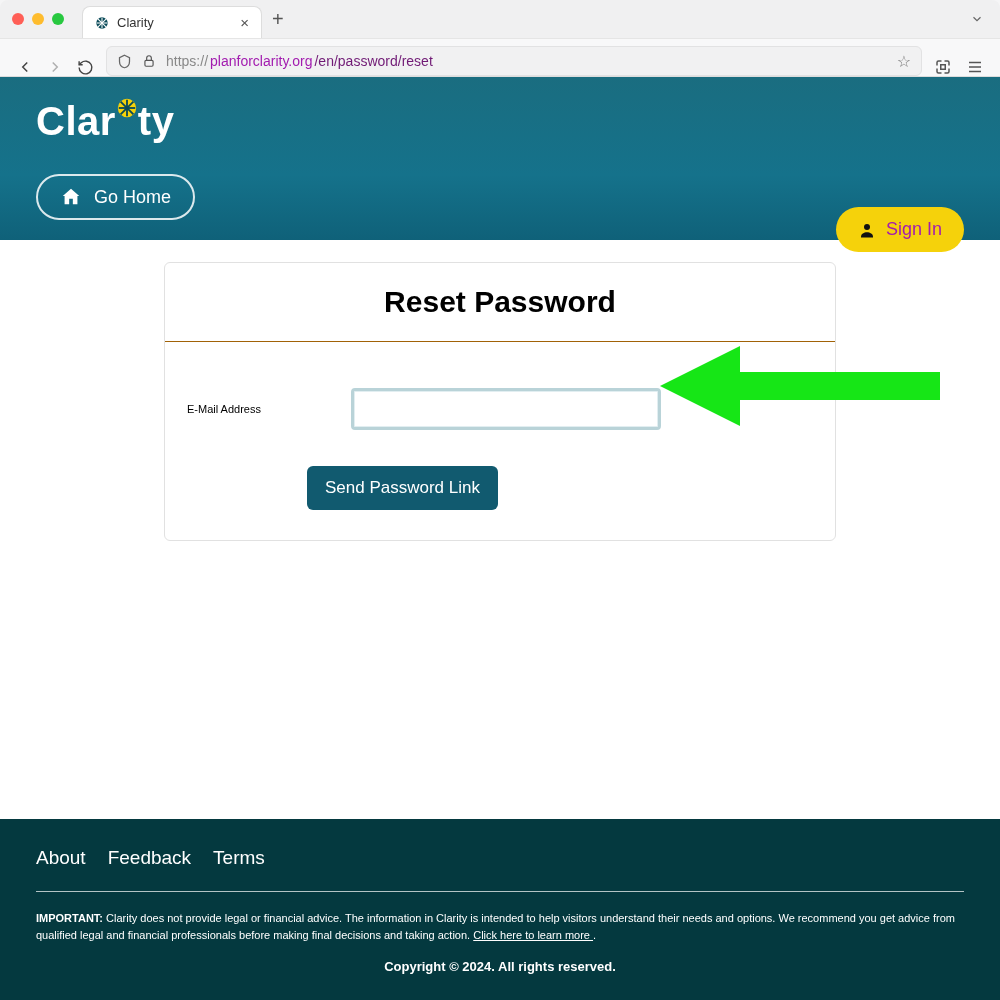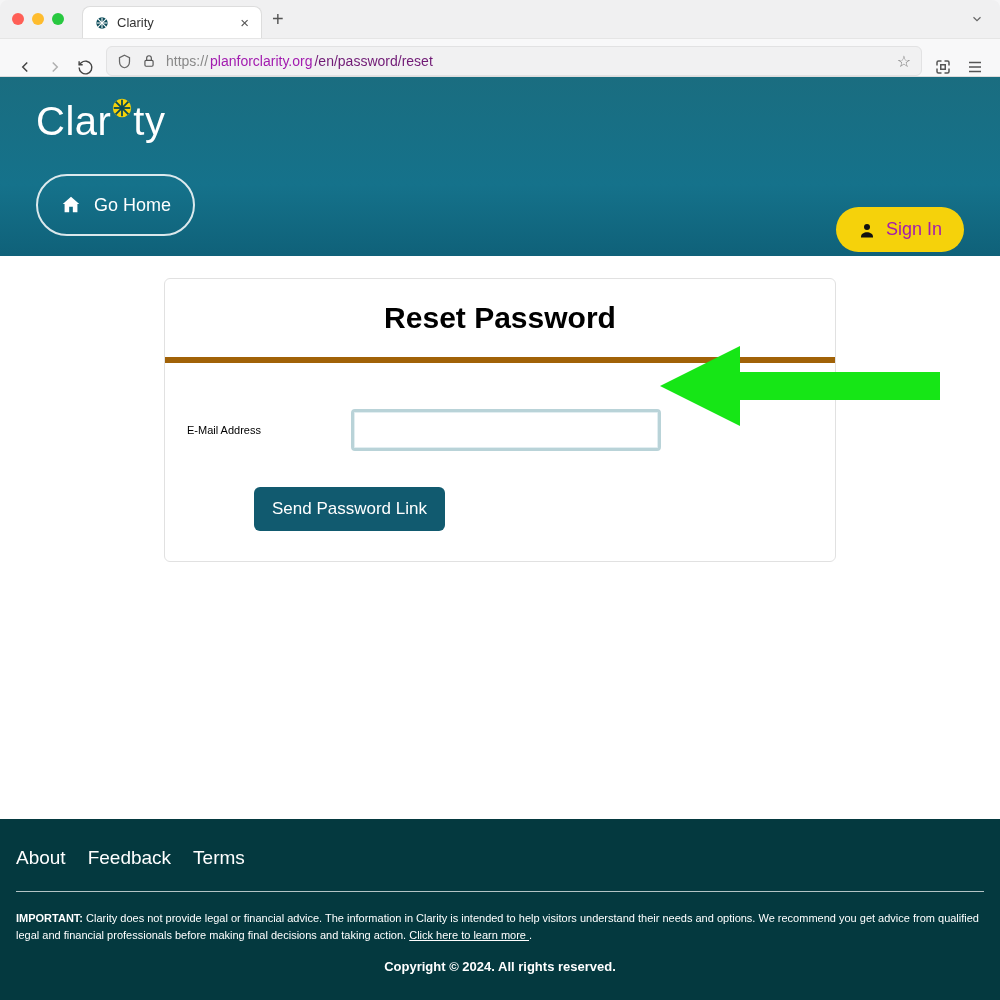--- a/index.html
+++ b/index.html
@@ -20,39 +20,39 @@
   .addrbar { height: 38px; display: flex; align-items: flex-end; gap: 12px; padding: 0 16px; background: #f8f8f9; border-top: 1px solid #e5e5e5;}
   .nav-icon { width: 18px; height: 18px; color: #555; display:flex; align-items:center; justify-content:center; }
   .nav-icon.fwd { opacity: .4; }
   .urlbox { flex: 1; display: flex; align-items: center; gap: 10px; background: #f1f1f2; border: 1px solid #e2e2e3; border-radius: 6px; height: 30px; padding: 0 10px; font-size: 14px; color: #666; }
   .urlbox .host { color: #a21caf; }
   .urlbox .star { margin-left: auto; color: #777; font-size: 16px;}
   .rights { display:flex; gap:14px; align-items:center; color:#555; }
 
   
   .page-hdr { background: linear-gradient(180deg,#1a6d80 0%, #15728b 60%, #0f6179 100%); padding: 22px 36px 20px; position: relative; }
-  .logo { display:flex; align-items:center; gap:6px; color:#fff; font-weight:400; font-size:40px; letter-spacing:.5px;text-align:center;}
+  .logo { display:flex; align-items:center; gap:6px; color:#fff; font-weight:700; font-size:40px; letter-spacing:.5px;text-align:center;}
   .logo .dot-i { width:22px; height:22px; display:inline-block; position:relative; top:-14px; }
   .signin { position:absolute; right:36px; top:130px; background:#f5d20b; color:#a21caf; border:none; border-radius:999px; padding:12px 22px; font-size:18px; font-weight:500; display:flex; align-items:center; gap:10px;}
-  .gohome { margin-top:30px; display:inline-flex; align-items:center; gap:12px; color:#fff; border:2px solid rgba(255,255,255,.85); border-radius:999px; padding:18px 22px; font-size:18px; background:transparent;}
+  .gohome { margin-top:30px; display:inline-flex; align-items:center; gap:12px; color:#fff; border:2px solid rgba(255,255,255,.85); border-radius:999px; padding:10px 22px; font-size:18px; background:transparent;}
 
   
   .card { width: 672px; margin: 22px auto 0; border:1px solid #e1e1e1; border-radius:6px; background:#fff; }
-  .card-h { text-align:center; font-size:30px; font-weight:600; padding:22px 0; border-bottom:6px solid #a16207; }
+  .card-h { text-align:center; font-size:30px; font-weight:600; padding:22px 0; border-bottom:1px solid #a16207; }
   .card-b { padding: 46px 22px 30px 22px; position:relative; }
   .row { display:flex; align-items:center; gap: 14px; }
   .label { width: 150px; font-size:11px; }
   .email-input { width: 310px; height: 42px; border:3px solid #b9d3d8; border-radius:4px; outline:none; padding:0 10px; font-size:16px; background:#fff; box-shadow: inset 0 0 0 1px #e2eef1; }
-  .send { margin-top: 36px; margin-left: 67px; display:inline-block; background:#115a6f; color:#fff; border:none; border-radius:6px; padding:12px 18px; font-size:17px; }
+  .send { margin-top: 36px; margin-left: 120px; display:inline-block; background:#115a6f; color:#fff; border:none; border-radius:6px; padding:12px 18px; font-size:17px; }
 
   
   .arrow { position:absolute; left: 660px; top: 346px; width: 280px; height: 80px; pointer-events:none; }
 
   
-  .footer { position:absolute; bottom:0; left:0; right:0; background:#04393f; color:#fff; padding: 22px 16px 26px; margin-top: 35px; }
+  .footer { position:absolute; bottom:0; left:0; right:0; background:#04393f; color:#fff; padding: 22px 36px 26px; margin-top: 35px; }
   .flinks { display:flex; gap:22px; font-size:19px; padding: 6px 0 22px; }
   .flinks span { cursor:pointer; }
   .fhr { border:0; border-top:1px solid rgba(255,255,255,.7); margin-bottom:18px;}
   .fnote { font-size:11px; line-height:1.5; }
   .fnote .u { text-decoration: underline; }
   .fcopy { font-size:13px; margin-top:16px; font-weight:600;text-align:center; }
 
   svg { display:block; }
 </style>
 </head>

